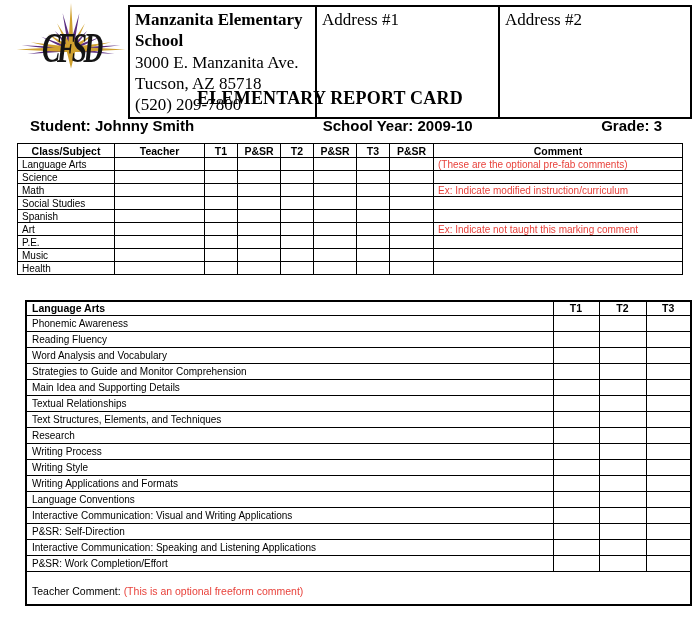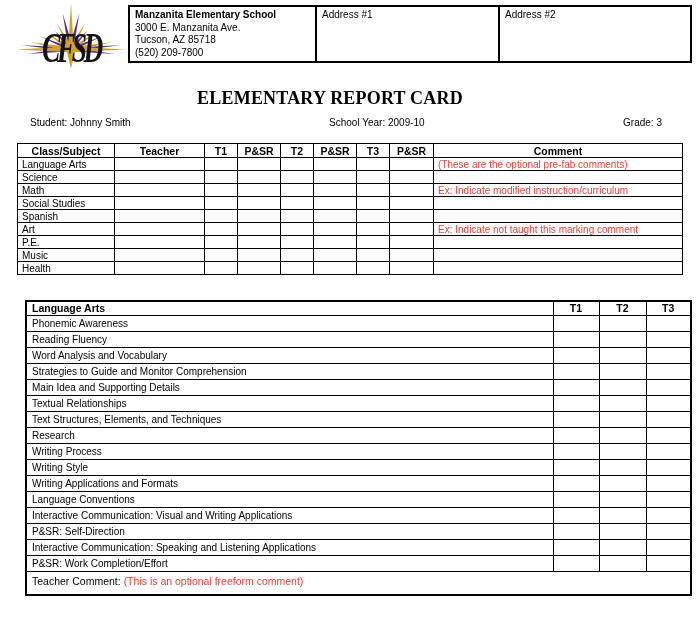--- a/index.html
+++ b/index.html
@@ -10,47 +10,47 @@
     width:696px; height:636px; overflow:hidden;
   }
   .page { position:relative; width:696px; height:636px; background:#fff; }
 
   
   .logo { position:absolute; left:12px; top:0; width:118px; height:78px; }
   .logo .g { fill:var(--gold); }
   .logo .p { fill:var(--purple); }
   .logo-text { font:italic 700 40px "Liberation Serif", serif; letter-spacing:-5px; fill:#141414; }
 
-  table.addr { position:absolute; left:128px; top:5px; width:562px; height:58px;
+  table.addr { position:absolute; left:128px; top:5px; width:562px; height:82px;
     border-collapse:collapse; table-layout:fixed;
-    font-family:Liberation Sans, sans-serif; font-size:10px; }
+    font-family:Liberation Serif, serif; font-size:17px; }
   table.addr td { border:2px solid #000; vertical-align:top; padding:2px 5px; line-height:1.25; }
   .school-name { font-weight:bold; }
 
   .title { position:absolute; top:88px; left:0; width:596px; text-align:center;
     font-family:"Liberation Serif", serif; font-weight:bold; font-size:18px; letter-spacing:.2px;margin-left:32px; }
 
   .student-line { position:absolute; top:117px; left:30px; width:632px;
-    display:flex; justify-content:space-between; font-weight:normal; font-size:10px; }
+    display:flex; justify-content:space-between; font-weight:bold; font-size:15px; }
 
   
   table.grid { border-collapse:collapse; table-layout:fixed; font-size:10px; }
   table.grid th, table.grid td { border:1px solid #000; padding:0 4px; overflow:hidden; white-space:nowrap; }
 
   #subjects-table { position:absolute; left:17px; top:143px; width:665px; }
   #subjects-table th { height:14px; font-size:10.5px; text-align:center; padding:0 2px; }
   #subjects-table td { height:13px; }
   #subjects-table td.lbl { text-align:left; }
   #subjects-table td.cmt { color:var(--red); text-align:left; }
 
   #la-table { position:absolute; left:25px; top:300px; width:665px; border:2px solid #000; }
   #la-table td.hdr { height:14px; font-weight:bold; font-size:10.5px; }
   #la-table td.hdr.term { text-align:center; }
   #la-table td { height:16px; padding:0 5px; }
-  #la-table td.comment-row { height:24px; vertical-align:bottom; padding:2px 5px 7px 5px; font-size:10.5px; }
+  #la-table td.comment-row { height:34px; vertical-align:bottom; padding:2px 5px 7px 5px; font-size:10.5px; }
   #la-table .red { color:var(--red); }
 </style>
 </head>
 <body>
 
 <div class="page">
 
   <svg class="logo" viewBox="0 0 124 78" aria-hidden="true">
     <g transform="translate(62,50)">
       <polygon class="p" points="-2.5,0 2.5,0 0,-39" transform="rotate(13)"></polygon>

